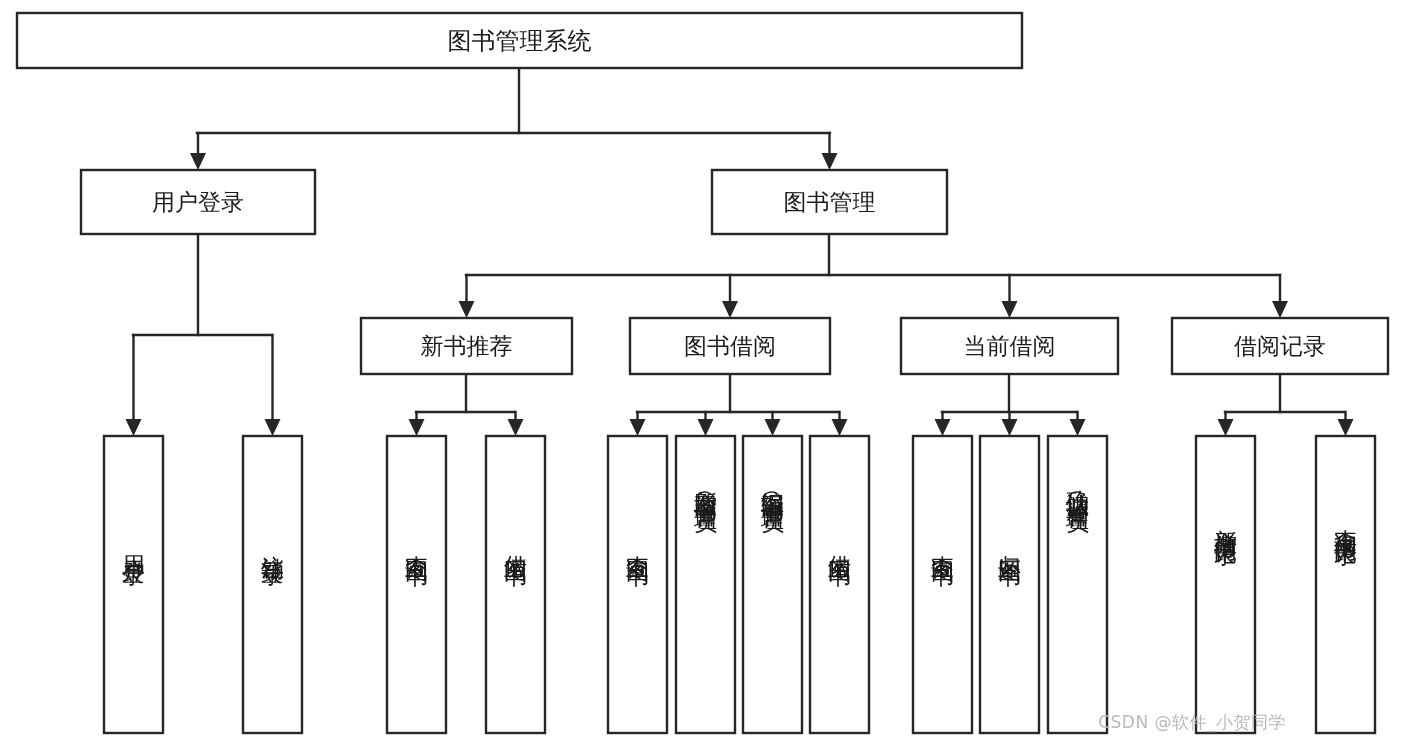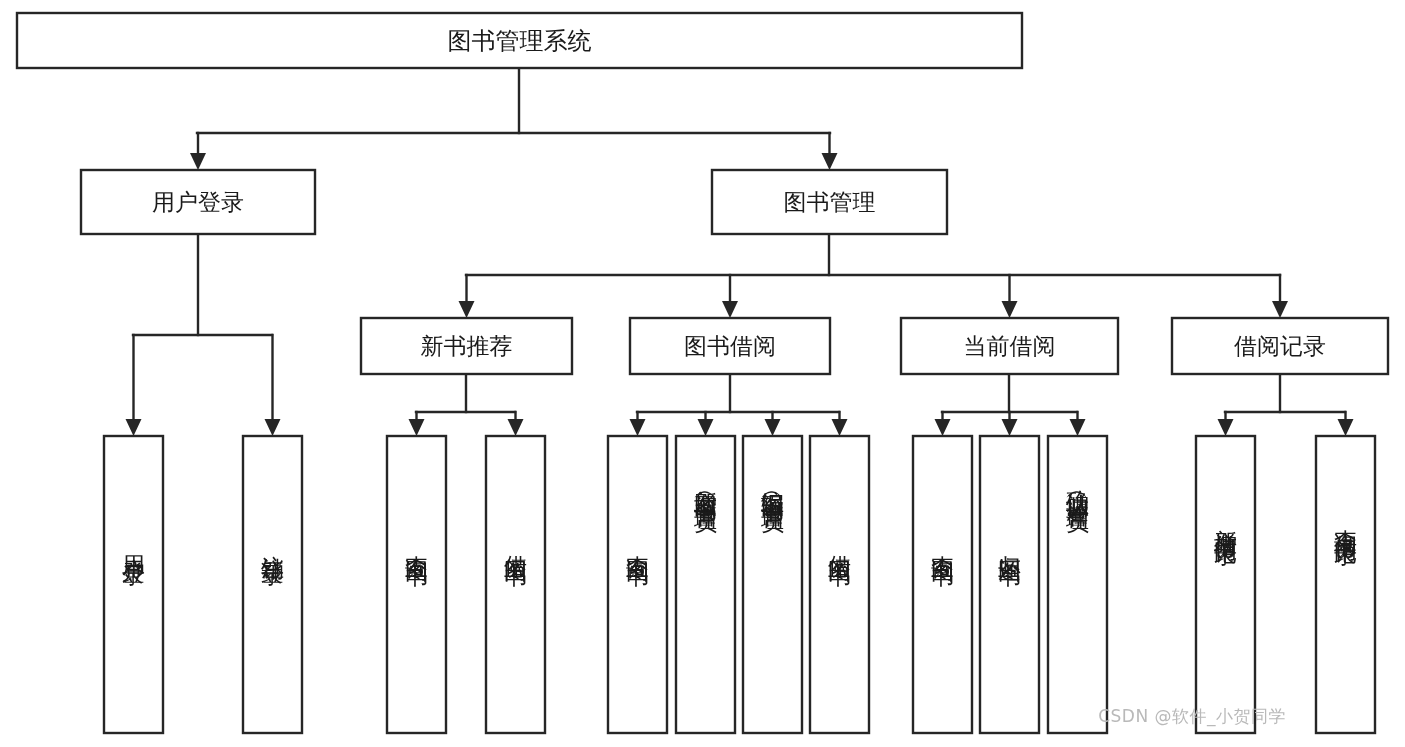--- a/index.html
+++ b/index.html
@@ -69,21 +69,21 @@
     font-family: "DejaVu Sans", "Liberation Sans", sans-serif;
     font-size: 23px;
     line-height: 1.0;
     letter-spacing: 3px;
     color: #1a1a1a;
     white-space: nowrap;
   }
   .watermark {
     position: absolute;
     right: 8px;
-    bottom: 19px;
+    bottom: 13px;
     font-family: "DejaVu Sans", "Liberation Sans", sans-serif;
     font-size: 17px;
     color: #b9b9b9;
     letter-spacing: 0.5px;
     white-space: nowrap;
     text-align: center;
   }
 </style>
 </head>
 <body>

